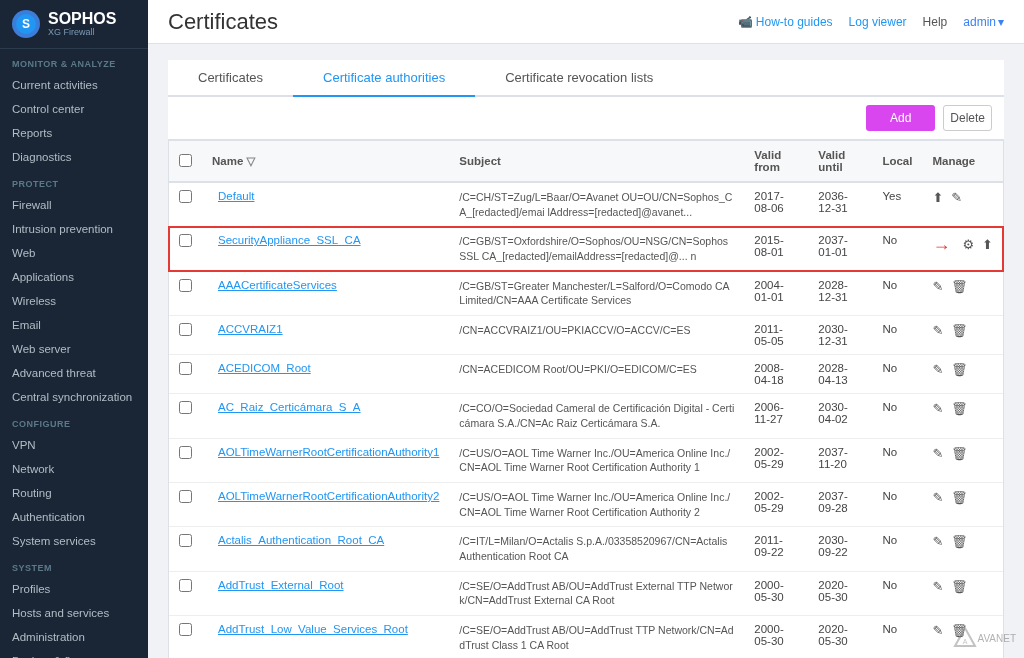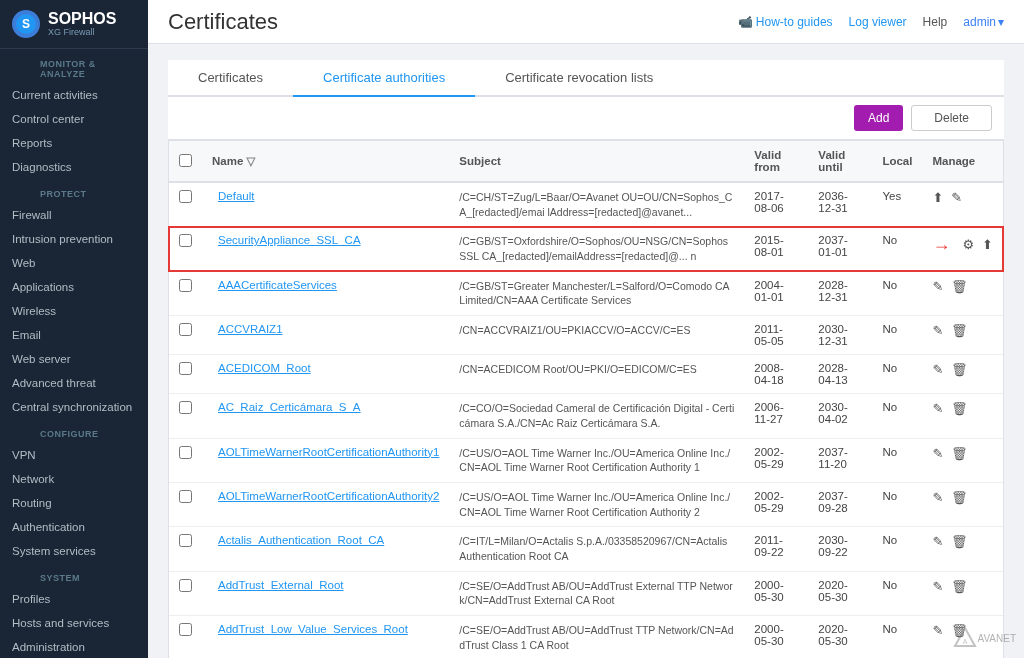--- a/index.html
+++ b/index.html
@@ -29,21 +29,20 @@
     .logo-sub { color: #7a9bb5; font-size: 9px; }
     .logo-icon { width: 28px; height: 28px; border-radius: 50%; background: #3b7dd8; display: flex; align-items: center; justify-content: center; font-size: 14px; color: white; }
 
     .sidebar-section-label {
       font-size: 9px;
       font-weight: bold;
       color: #5a7a8a;
       padding: 10px 12px 4px;
       letter-spacing: 0.5px;
       text-transform: uppercase;
-      margin-left: 28px;
     }
     .sidebar-item {
       padding: 6px 12px;
       cursor: pointer;
       color: #b0bec5;
       font-size: 11.5px;
       white-space: nowrap;
     }
 
     
@@ -108,33 +107,33 @@
     
     .table-toolbar {
       background: #fff;
       padding: 8px 12px;
       display: flex;
       justify-content: flex-end;
       gap: 8px;
       border-bottom: 1px solid #dde1e7;
     }
     .btn-add {
-      background: #a21caf;
+      background: #d946ef;
       color: #fff;
       border: none;
-      padding: 5px 14px;
+      padding: 5px 24px;
       border-radius: 3px;
       cursor: pointer;
       font-size: 12px;
     }
     .btn-delete {
       background: #fff;
       color: #555;
       border: 1px solid #ccc;
-      padding: 5px 22px;
+      padding: 5px 6px;
       border-radius: 3px;
       cursor: pointer;
       font-size: 12px;
     }
 
     
     .table-wrap {
       background: #fff;
       border: 1px solid #dde1e7;
     }

